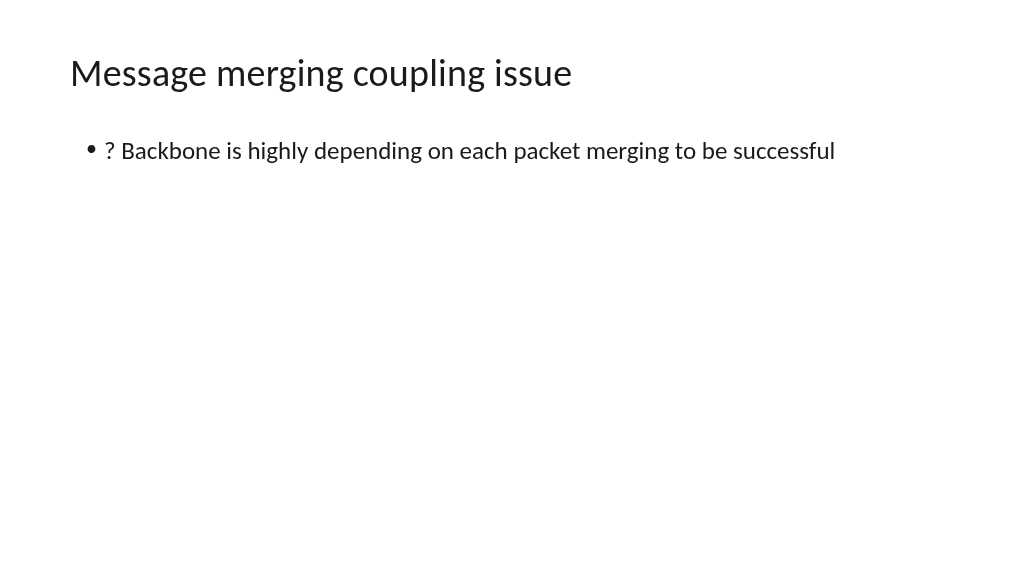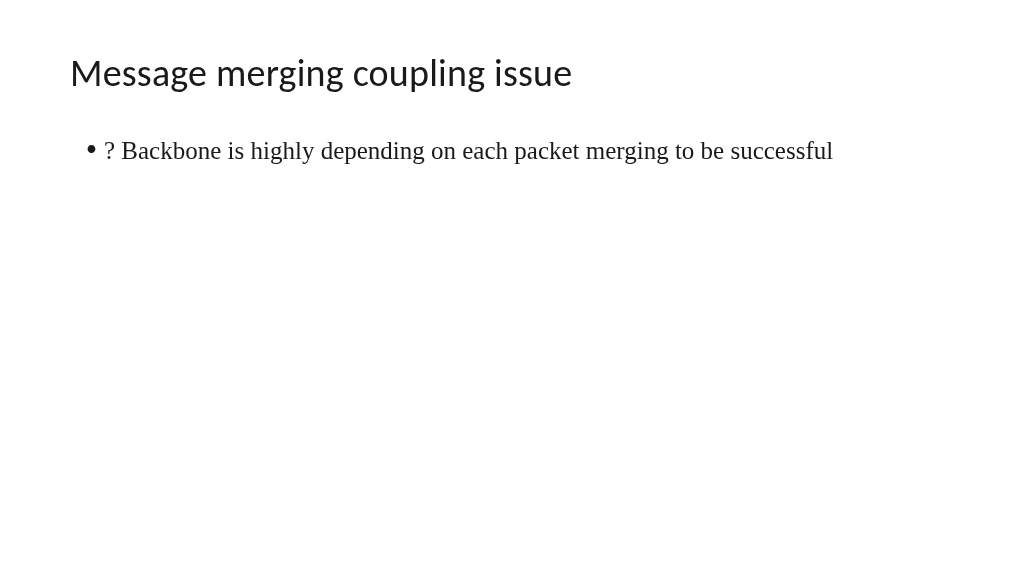--- a/index.html
+++ b/index.html
@@ -40,21 +40,20 @@
       font-weight: 400;
     }
     .bullet-marker {
       flex-shrink: 0;
       width: 18px;
       font-size: 22px;
       line-height: 1.4;
     }
     .bullet-text {
       flex: 1;
-      font-family: Liberation Serif, serif;
     }
   </style>
 </head>
 <body>
 
 <div class="slide">
   <h1 class="title">Message merging coupling issue</h1>
   <div class="content">
     <div class="bullet-item">
       <span class="bullet-marker">•</span>

